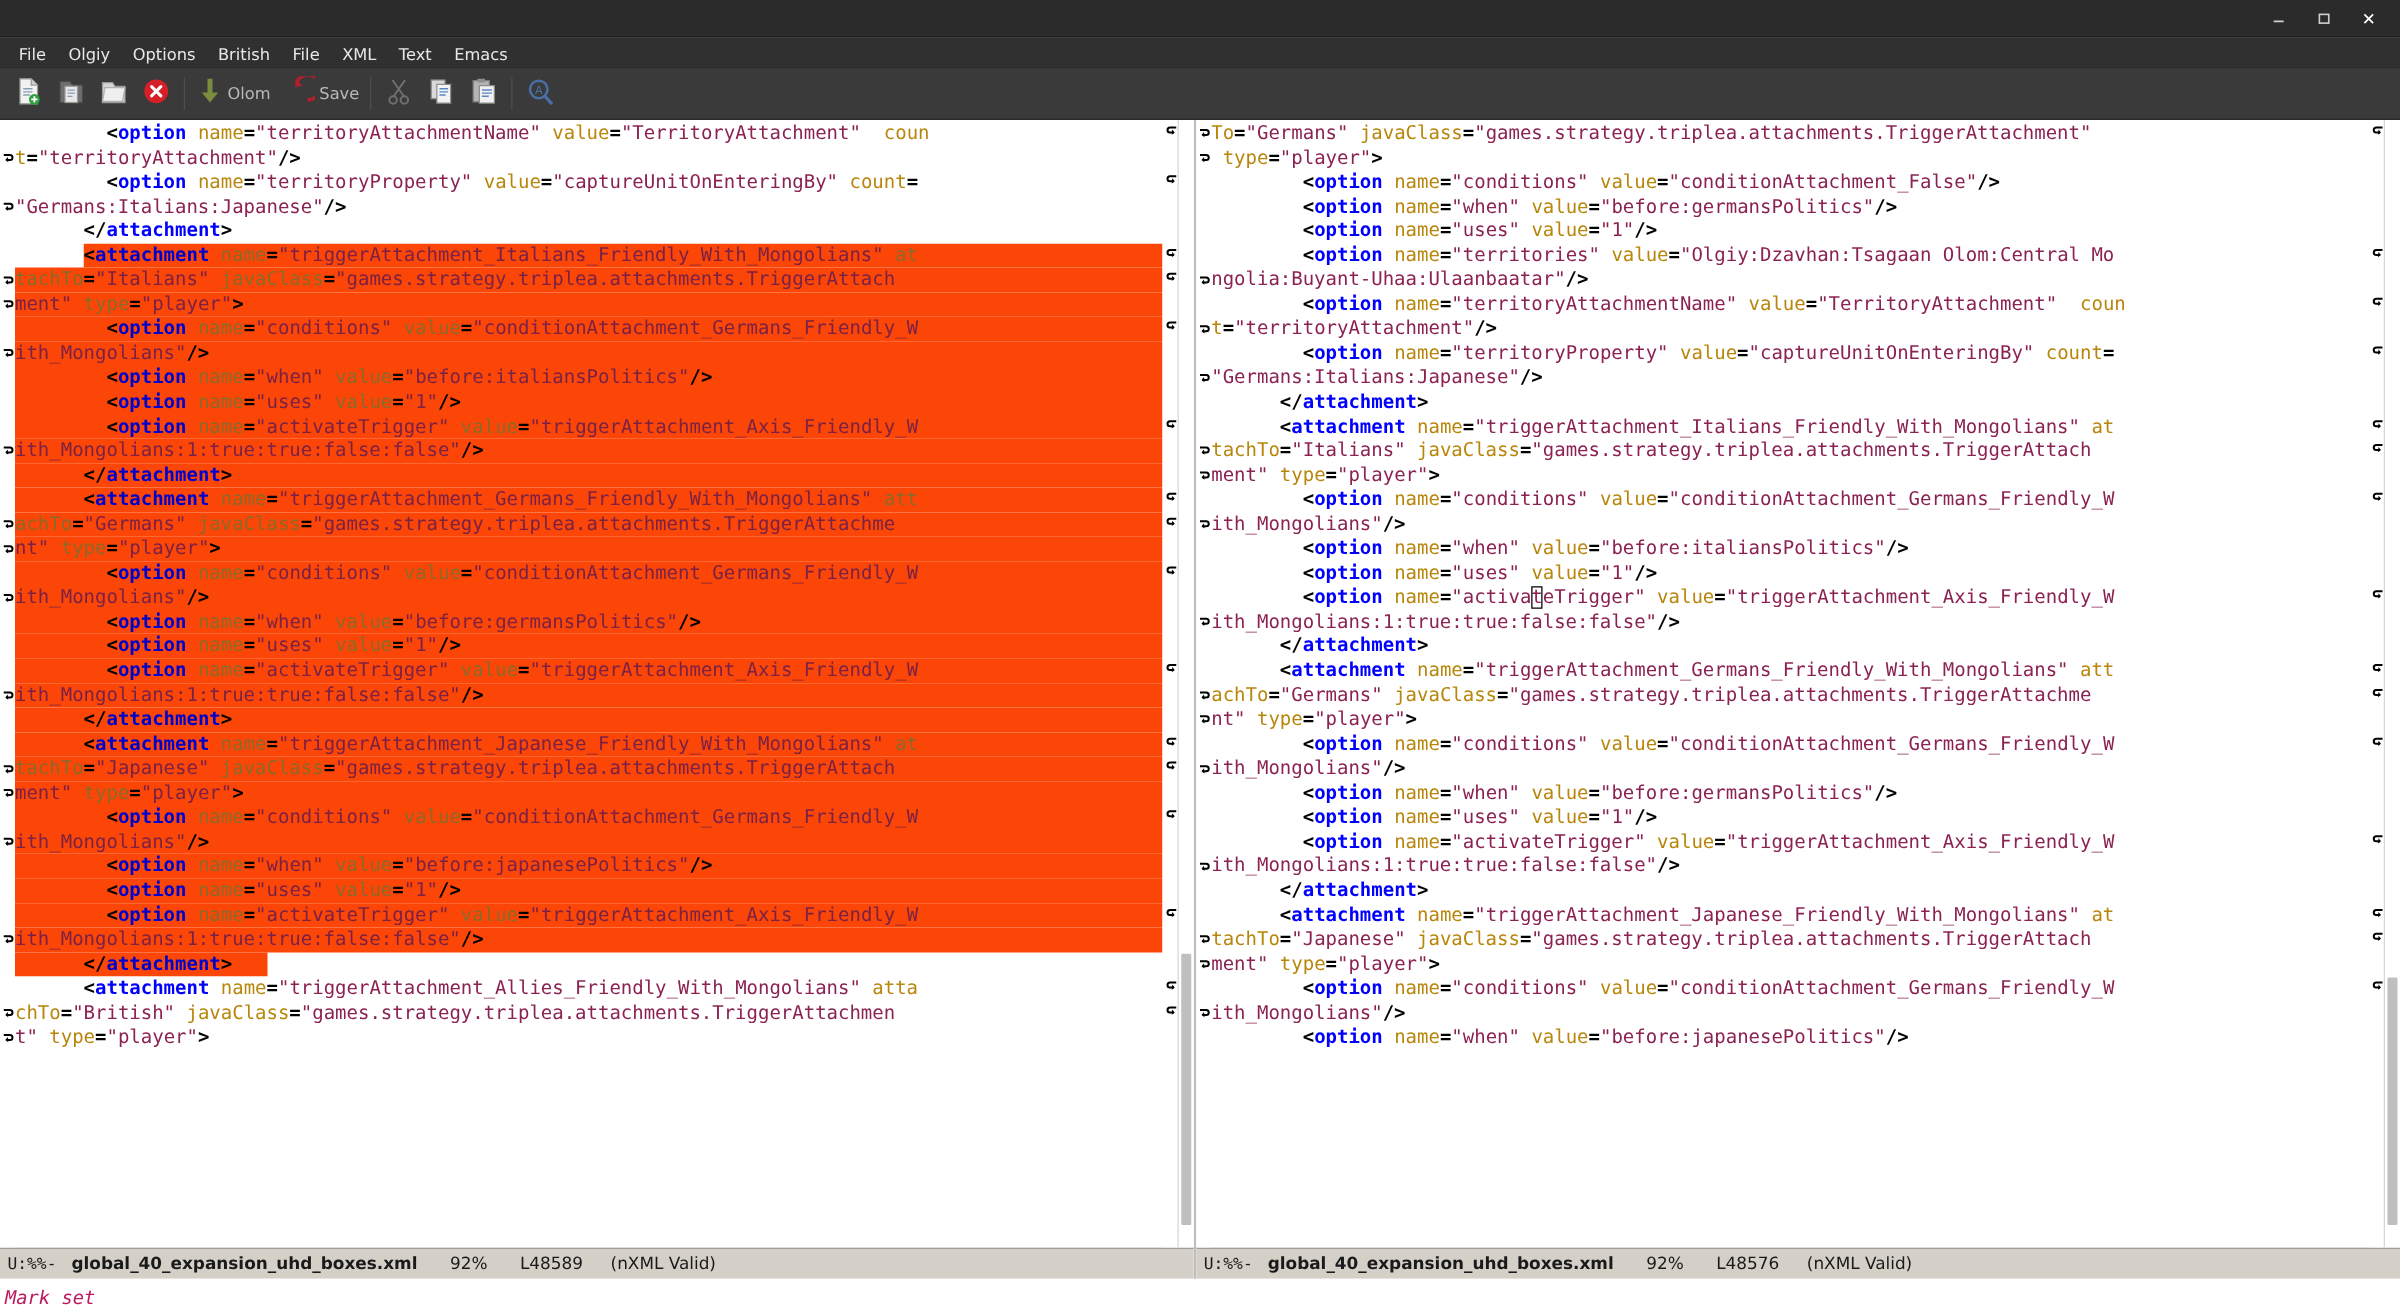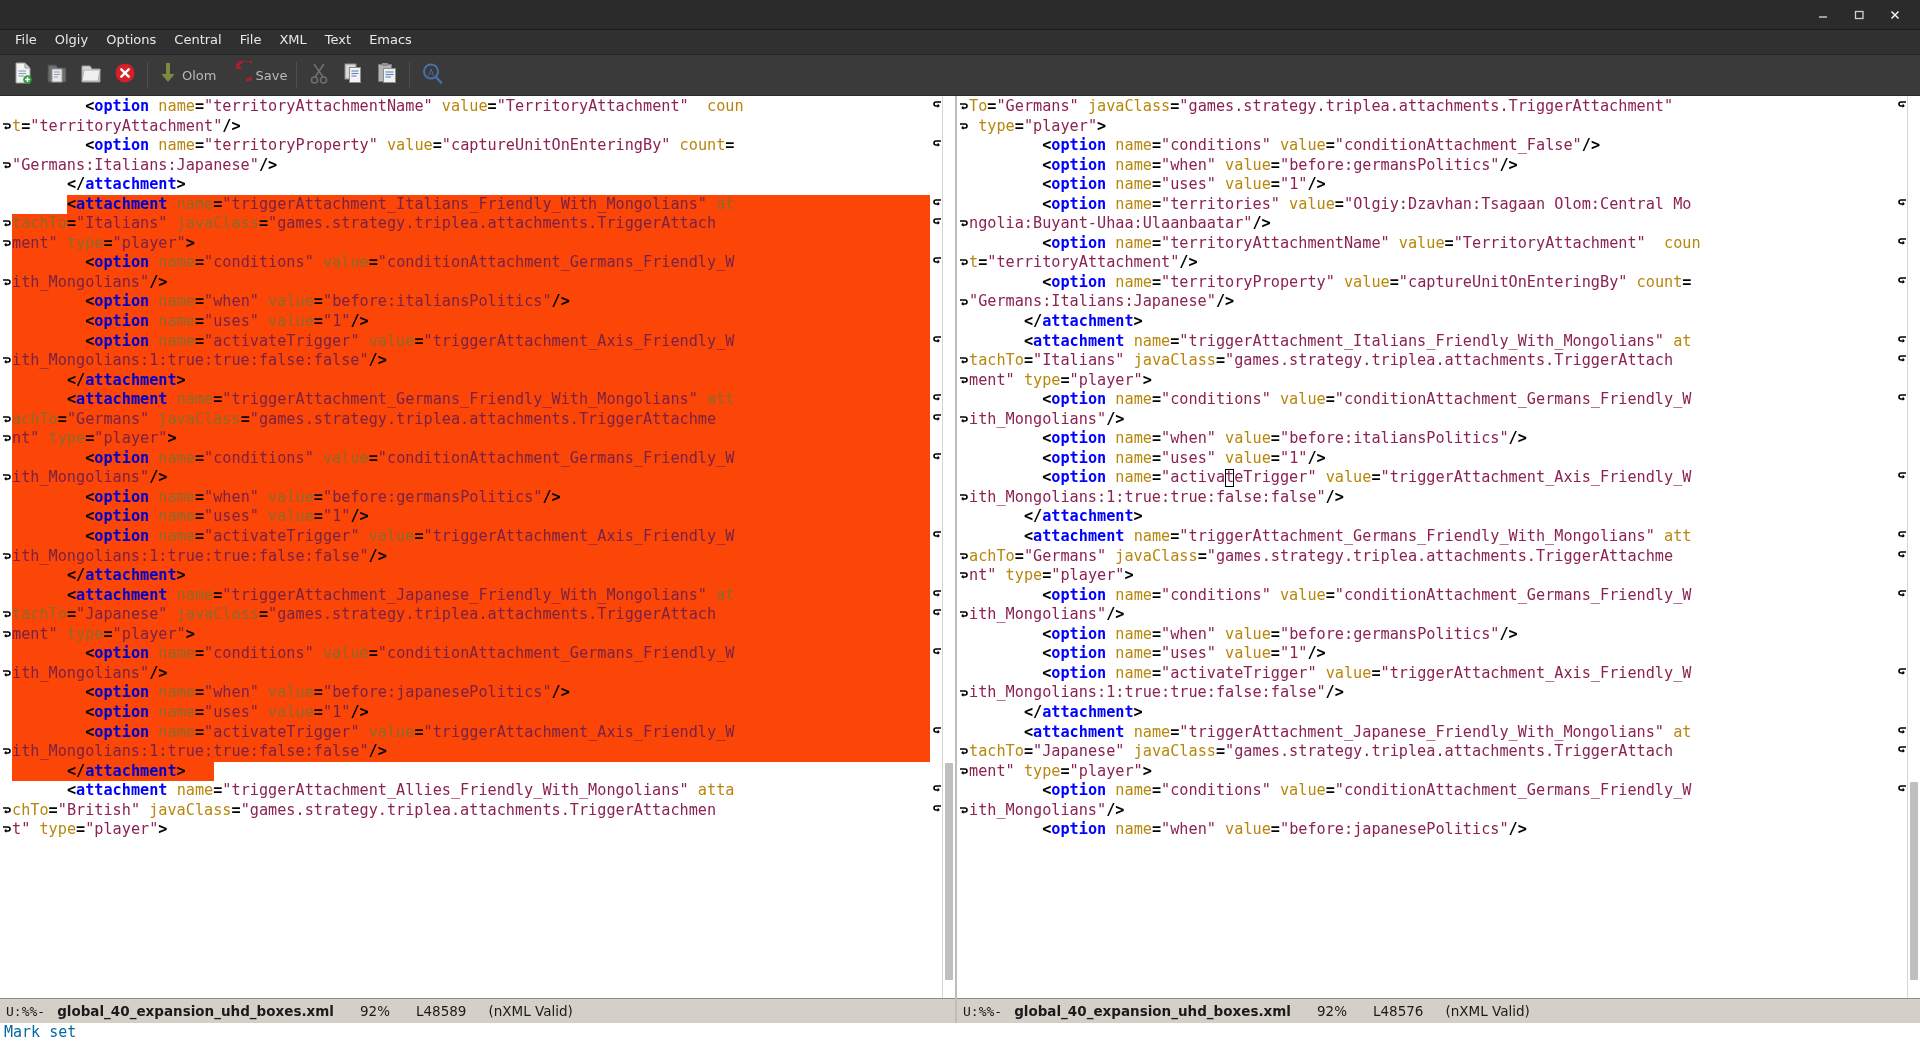--- a/index.html
+++ b/index.html
@@ -54,21 +54,21 @@
     border-radius: 2px;
   }
   .wbtn.close { color: #ffffff; }
   .wbtn svg { display: block; }
 
   
   .menubar {
     height: 25px;
     flex: 0 0 25px;
     background: #303030;
-    display: flex; align-items: flex-start;
+    display: flex; align-items: flex-end;
     padding-left: 6px;
     border-bottom: 1px solid #262626;
   }
   .menuitem {
     color: #e8e8e8;
     font-size: 13px;
     padding: 2px 9px;
     font-family: "DejaVu Sans", sans-serif;
     white-space: nowrap;
   }
@@ -207,25 +207,26 @@
   .modeline .ml-buf   { font-weight: bold; margin-right: 26px; text-align: right; }
   .modeline .ml-pct   { margin-right: 26px; }
   .modeline .ml-line  { margin-right: 22px; }
   .modeline .ml-mode  { }
 
   
   .echo {
     height: 30px;
     flex: 0 0 30px;
     background: #ffffff;
-    color: #0369a1;
+    color: #be185d;
     font-family: "DejaVu Sans Mono", monospace;
     font-size: 15px;
-    display: flex; align-items: flex-start;
+    display: flex; align-items: center;
     padding-left: 4px;
+    font-style: italic;
   }
 
   
   .carrow {
     position: absolute;
     left: 1px;
     width: 11px; height: 19.55px;
     color: #000000;
     font-family: "DejaVu Sans", sans-serif;
     font-size: 12px;
@@ -265,21 +266,21 @@
             <line x1="10.5" y1="3.5" x2="3.5" y2="10.5" stroke="#ffffff" stroke-width="1.4"></line>
           </svg>
       </div>
     </div>
   </div>
 
   <div class="menubar" id="menubar">
       <div class="menuitem">File</div>
       <div class="menuitem">Olgiy</div>
       <div class="menuitem">Options</div>
-      <div class="menuitem">Central</div>
+      <div class="menuitem">British</div>
       <div class="menuitem">File</div>
       <div class="menuitem">XML</div>
       <div class="menuitem">Text</div>
       <div class="menuitem">Emacs</div>
     </div>
 
   <div class="toolbar" id="toolbar">
       <div class="tbitem">
         <span><svg width="24" height="24" viewBox="0 0 24 24">
             <path d="M5 2h9l5 5v15H5z" fill="#f2f2f2" stroke="#9a9a9a" stroke-width="1"></path>

